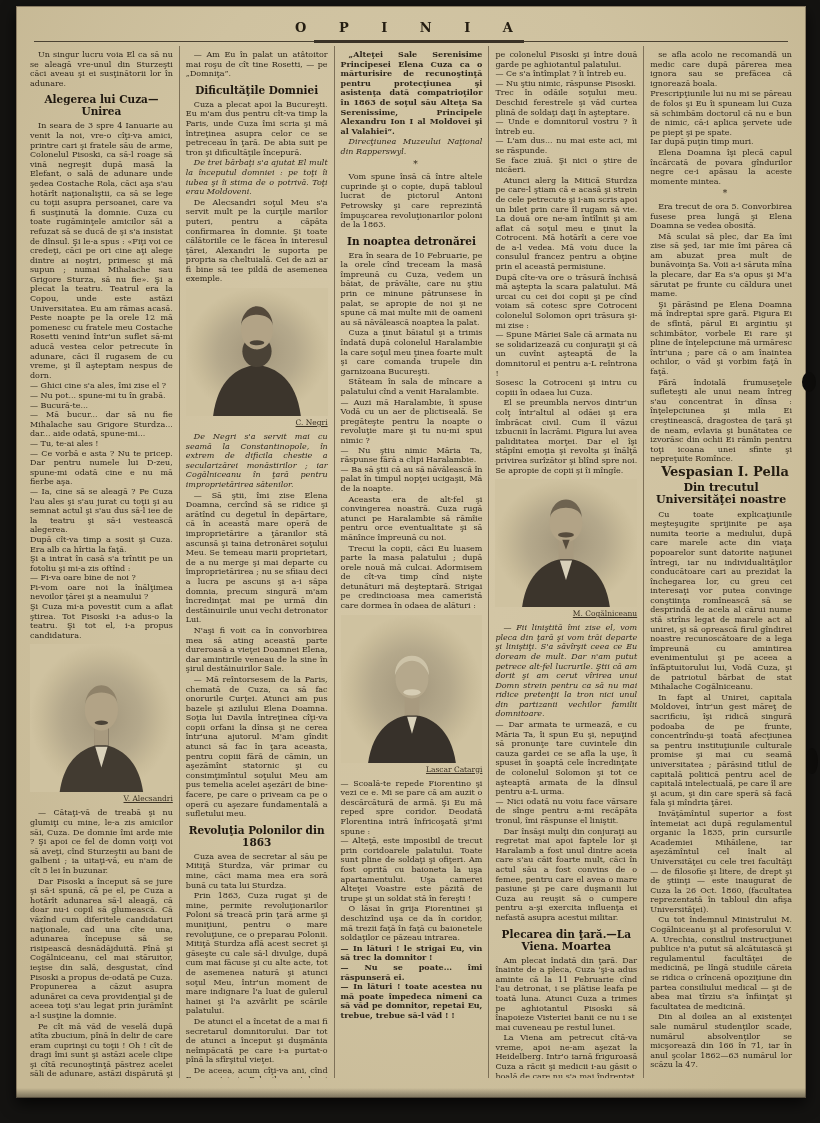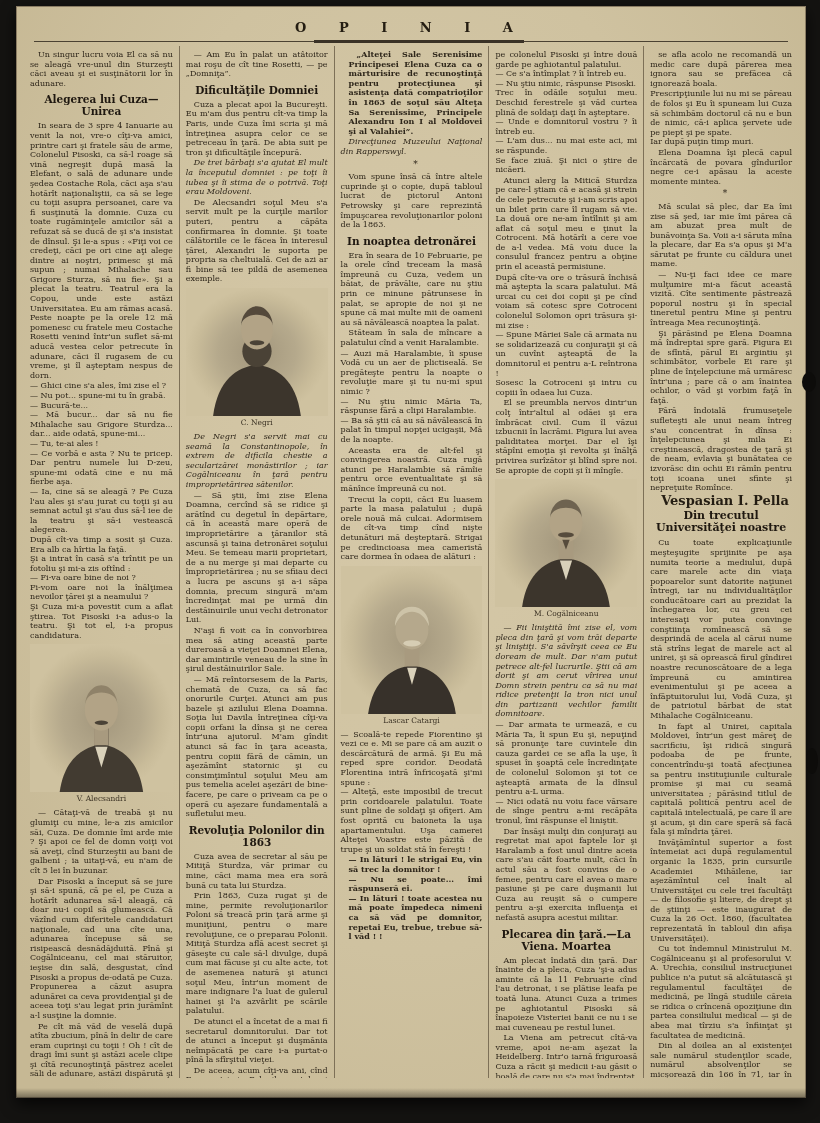--- a/index.html
+++ b/index.html
@@ -19,33 +19,33 @@
       font-size:13px;font-weight:bold;letter-spacing:14px;color:#241d12;}
   .mast-rule{position:absolute;left:10px;right:10px;top:33px;border-top:1px solid #4b4232;}
   .mast-rule-heavy{position:absolute;left:290px;width:210px;top:32px;border-top:3px solid #3a3226;}
   .cols{display:grid;grid-template-columns:repeat(5,1fr);height:1032px;overflow:hidden;}
   .col{padding:4px 6px 0 6px;overflow:hidden;border-left:1px solid #7d7057;}
   .col:first-child{border-left:none;}
   .t{margin:0 0 1px 0;font-size:8px;line-height:9.6px;text-align:justify;
      text-indent:8px;color:#2e261a;}
   .dlg{white-space:pre-line;text-indent:0;}
   .it{font-style:italic;}
-  .bd{font-weight:bold;margin-left:8px;}
+  .bd{font-weight:bold;}
   .hd{margin:5px 0 4px 0;text-align:center;font-size:10.5px;line-height:12px;
       font-weight:bold;color:#1f1810;text-indent:0;}
   .hd-lg{font-size:11px;}
   .sep{margin:3px 0;text-align:center;font-size:9px;color:#2e261a;}
   .sig{margin:3px 0 2px 0;text-align:center;font-weight:bold;font-size:13px;color:#241d12;}
   .figure{margin:4px 0 2px 0;}
   .engraving{width:100%;height:128px;
      background:radial-gradient(closest-side,#a2967c 0%,#b5a98c 55%,#c8bb99 85%,#cfc2a0 100%);
      display:flex;align-items:flex-end;justify-content:center;overflow:hidden;}
   .engraving svg{width:86%;height:96%;}
   .eng-tall{height:148px;}
-  .cap{text-align:center;font-size:7.5px;margin:2px 0 5px 0;color:#3a3123;}
+  .cap{text-align:right;font-size:7.5px;margin:2px 0 5px 0;color:#3a3123;text-decoration:underline;}
   .bottom-shadow{position:absolute;left:0;right:0;bottom:0;height:10px;
      background:linear-gradient(to bottom, rgba(20,18,14,0), rgba(20,18,14,.45));}
 </style>
 </head>
 <body>
 
 <div class="stage">
   <div class="paper">
     <div class="mast">
       <div class="mast-title">O P I N I A</div>
@@ -121,20 +121,21 @@
 
       </div>
 
       <div class="col">
         <p class="t bd">„Alteţei Sale Serenisime Principesei Elena Cuza ca o mărturisire de recunoştinţă pentru protecţiunea şi asistenţa dată compatrioţilor în 1863 de soţul său Alteţa Sa Serenissime, Principele Alexandru Ion I al Moldovei şi al Valahiei”.</p>
         <p class="t it">Direcţiunea Muzeului Naţional din Rapperswyl.</p>
         <p class="t sep">*</p>
         <p class="t">Vom spune însă că între altele cuprinde şi o copie, după tabloul lucrat de pictorul Antoni Petrowsky şi care reprezintă împuşcarea revoluţionarilor poloni de la 1863.</p>
         <p class="t hd">In noaptea detronărei</p>
         <p class="t">Era în seara de 10 Februarie, pe la orele cînd treceam la masă împreună cu Cuza, vedem un băiat, de prăvălie, care nu ştiu prin ce minune pătrunsese în palat, se apropie de noi şi ne spune că mai multe mii de oameni au să năvălească noaptea la palat.</p>
+        <p class="t">Cuza a ţinut băiatul şi a trimis îndată după colonelul Haralambie la care soţul meu ţinea foarte mult şi care comanda trupele din garnizoana Bucureşti.</p>
         <p class="t">Stăteam în sala de mîncare a palatului cînd a venit Haralambie.</p>
         <p class="t dlg">— Auzi mă Haralambie, îi spuse Vodă cu un aer de plictiseală. Se pregăteşte pentru la noapte o revoluţie mare şi tu nu-mi spui nimic ?
 — Nu ştiu nimic Măria Ta, răspunse fără a clipi Haralambie.
 — Ba să ştii că au să năvălească în palat în timpul nopţei ucigaşii, Mă de la noapte.</p>
         <p class="t">Aceasta era de alt-fel şi convingerea noastră. Cuza rugă atunci pe Haralambie să rămîie pentru orce eventualitate şi să mănînce împreună cu noi.</p>
         <p class="t">Trecui la copii, căci Eu luasem parte la masa palatului ; după orele nouă mă culcai. Adormisem de cît-va timp cînd nişte detunături mă deşteptară. Strigai pe credincioasa mea cameristă care dormea în odaea de alături :</p>
         <div class="figure">
           <div class="engraving eng-tall">
             <svg viewBox="0 0 100 100" preserveAspectRatio="xMidYMax meet">
               <path d="M14,100 C18,72 34,62 50,60 C66,62 82,72 86,100 Z" fill="#37312a"></path>
@@ -142,20 +143,21 @@
               <rect x="44" y="46" width="12" height="15" fill="#a89a7f"></rect>
               <ellipse cx="50" cy="31" rx="13.5" ry="16" fill="#b5a88c"></ellipse>
               <path d="M36,28 C36,18 42,12 50,12 C58,12 64,18 64,28 C61,20 56,16 50,16 C44,16 39,20 36,28 Z" fill="#cdc3a8"></path>
               <ellipse cx="50" cy="42" rx="7" ry="2.6" fill="#d6cdb4"></ellipse>
             </svg>
           </div>
           <div class="cap">Lascar Catargi</div>
         </div>
         <p class="t dlg">— Scoală-te repede Fiorentino şi vezi ce e. Mi se pare că am auzit o descărcătură de armă. Şi Eu mă reped spre coridor. Deodată Florentina intră înfricoşată şi'mi spune :
 — Alteţă, este imposibil de trecut prin coridoarele palatului. Toate sunt pline de soldaţi şi ofiţeri. Am fost oprită cu baioneta la uşa apartamentului. Uşa camerei Alteţei Voastre este păzită de trupe şi un soldat stă în fereşti !</p>
+        <p class="t">O lăsai în grija Fiorentinei şi deschizînd uşa ce da în coridor, mă trezii faţă în faţă cu baionetele soldaţilor ce păzeau intrarea.</p>
         <p class="t dlg bd">— In lături ! le strigai Eu, vin să trec la domnitor !
 — Nu se poate... îmi răspunseră ei.
 — In lături ! toate acestea nu mă poate împedeca nimeni ca să văd pe domnitor, repetai Eu, trebue, trebue să-l văd ! !</p>
 
       </div>
 
       <div class="col">
         <p class="t dlg">pe colonelul Pisoski şi între două garde pe aghiotantul palatului.
 — Ce s'a întîmplat ? îi întreb eu.
 — Nu ştiu nimic, răspunse Pisoski.
@@ -190,22 +192,22 @@
         <p class="t">Am plecat îndată din ţară. Dar înainte de a pleca, Cuza 'şi-a adus aminte că la 11 Februarie cînd l'au detronat, i se plătise leafa pe toată luna. Atunci Cuza a trimes pe aghiotantul Pisoski să înapoieze Visteriei banii ce nu i se mai cuveneau pe restul lunei.</p>
         <p class="t">La Viena am petrecut cîtă-va vreme, apoi ne-am aşezat la Heidelberg. Intr'o iarnă friguroasă Cuza a răcit şi medicii i-au găsit o boală de care nu s'a mai îndreptat. Un doctor care...</p>
       </div>
 
       <div class="col">
         <p class="t">se afla acolo ne recomandă un medic care după părerea mea ignora sau se prefăcea că ignorează boala.</p>
         <p class="t dlg">Prescripţiunile lui nu mi se păreau de folos şi Eu îi spuneam lui Cuza să schimbăm doctorul că nu e bun de nimic, că-i aplica şervete ude pe piept şi pe spate.
 Iar după puţin timp muri.</p>
         <p class="t">Elena Doamna îşi plecă capul încărcată de povara gîndurilor negre ce-i apăsau la aceste momente mintea.</p>
         <p class="t sep">*</p>
+        <p class="t">Era trecut de ora 5. Convorbirea fusese prea lungă şi Elena Doamna se vedea obosită.</p>
         <p class="t">Mă sculai să plec, dar Ea îmi zise să şed, iar mie îmi părea că am abuzat prea mult de bunăvoinţa Sa. Voii a-i săruta mîna la plecare, dar Ea s'a opus şi M'a sărutat pe frunte cu căldura unei mame.</p>
-        <p class="t">— Nu-ţi faci idee ce mare mulţumire mi-a făcut această vizită. Cîte sentimente păstrează poporul nostru şi în special tineretul pentru Mine şi pentru întreaga Mea recunoştinţă.</p>
         <p class="t">Şi părăsind pe Elena Doamna mă îndreptai spre gară. Figura Ei de sfîntă, părul Ei argintiu şi schimbător, vorbele Ei rare şi pline de înţelepciune mă urmăresc într'una ; pare că o am înaintea ochilor, o văd şi vorbim faţă în faţă.</p>
         <p class="t">Fără îndoială frumuseţele sufleteşti ale unui neam întreg s'au concentrat în dînsa : înţelepciunea şi mila Ei creştinească, dragostea de ţară şi de neam, evlavia şi bunătatea ce izvorăsc din ochii Ei rămîn pentru toţi icoana unei sfinte şi nepreţuite Romînce.</p>
         <p class="t sig">Vespasian I. Pella</p>
         <p class="t hd hd-lg">Din trecutul Universităţei noastre</p>
         <p class="t">Cu toate explicaţiunile meşteşugite sprijinite pe aşa numita teorie a mediului, după care marele acte din viaţa popoarelor sunt datorite naţiunei întregi, iar nu individualităţilor conducătoare cari au prezidat la închegarea lor, cu greu cei interesaţi vor putea convinge conştiinţa romînească să se desprindă de acela al cărui nume stă strîns legat de marele act al unirei, şi să oprească firul gîndirei noastre recunoscătoare de a lega împreună cu amintirea evenimentului şi pe aceea a înfăptuitorului lui, Vodă Cuza, şi de patriotul bărbat de stat Mihalache Cogălniceanu.</p>
         <p class="t">In fapt al Unirei, capitala Moldovei, într'un gest măreţ de sacrificiu, îşi ridică singură podoaba de pe frunte, concentrîndu-şi toată afecţiunea sa pentru instituţiunile culturale promise şi mai cu seamă universitatea ; părăsind titlul de capitală politică pentru acel de capitală intelectuală, pe care îl are şi acum, şi din care speră să facă fala şi mîndria ţărei.</p>
         <p class="t">Invăţămîntul superior a fost întemeiat aci după regulamentul organic la 1835, prin cursurile Academiei Mihăilene, iar aşezămîntul cel înalt al Universităţei cu cele trei facultăţi — de filosofie şi litere, de drept şi de ştiinţi — este inaugurat de Cuza la 26 Oct. 1860, (facultatea reprezentată în tabloul din afişa Universităţei).</p>
         <p class="t">Cu tot îndemnul Ministrului M. Cogălniceanu şi al profesorului V. A. Urechia, consiliul instrucţiunei publice n'a putut să alcătuiască şi regulamentul facultăţei de medicină, pe lîngă studiile căreia se ridica o crîncenă opoziţiune din partea consiliului medical — şi de abea mai tîrziu s'a înfiinţat şi facultatea de medicină.</p>
         <p class="t">Din al doilea an al existenţei sale numărul studenţilor scade, numărul absolvenţilor se micşorează din 166 în 71, iar în anul şcolar 1862—63 numărul lor scăzu la 47.</p>
 

